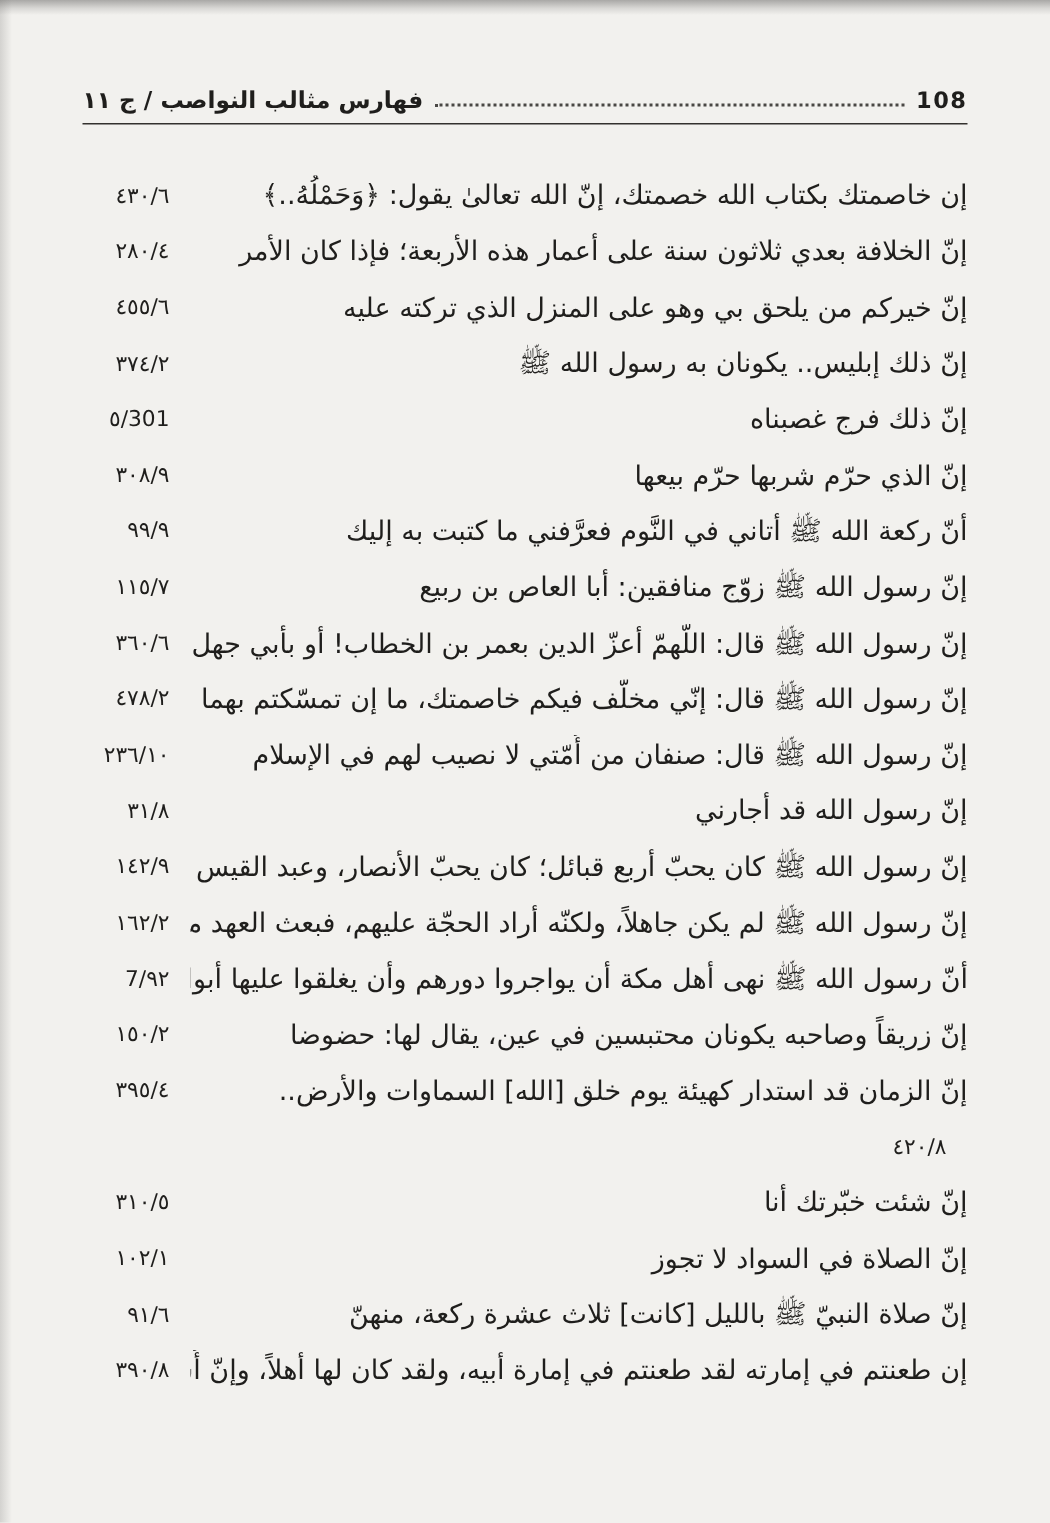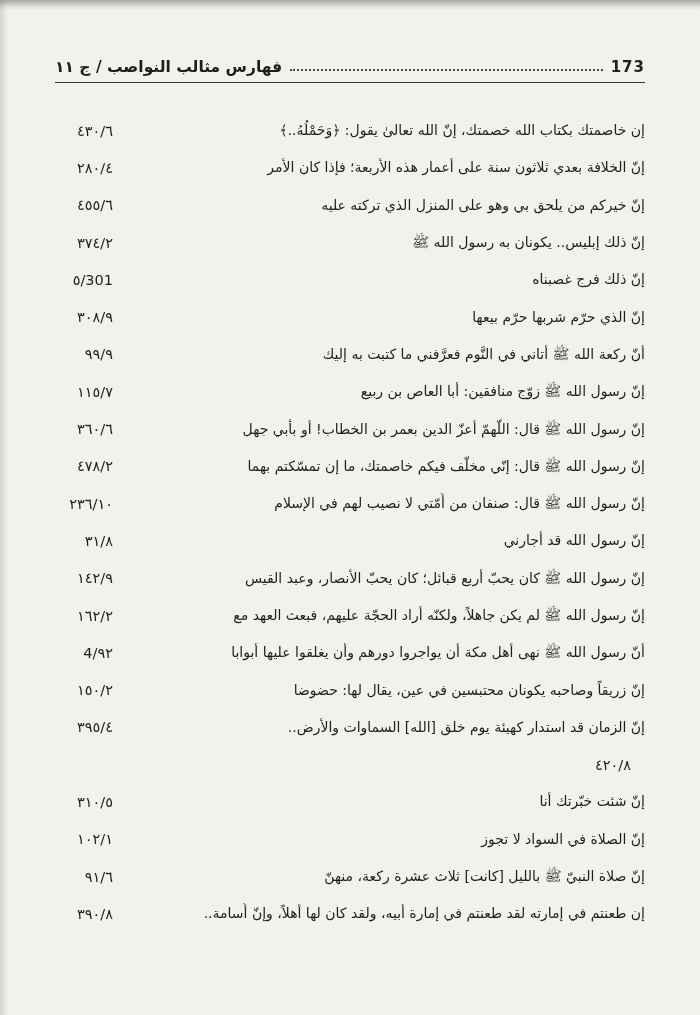--- a/index.html
+++ b/index.html
@@ -58,21 +58,21 @@
   }
   
   .list{margin-top:29px;}
   .row{
     display:flex;
     align-items:center;
     height:37.3px;
   }
   .entry-text{
     flex:1 1 auto;
-    font-size:14px;
+    font-size:18px;
     white-space:nowrap;
     overflow:hidden;
     text-align:right;
     line-height:1.5;
   }
   .entry-ref{
     flex:0 0 72px;
     font-size:14.5px;
     white-space:nowrap;
     padding-right:14px;
@@ -83,21 +83,21 @@
 <body>
 
 <div class="edge-top"></div>
 <div class="edge-left"></div>
 
 <div class="sheet">
 
   <div class="header">
     <span class="title">فهارس مثالب النواصب / ج ١١</span>
     <span class="leader"></span>
-    <span class="pageno">173</span>
+    <span class="pageno">108</span>
   </div>
 
   <hr class="rule">
 
   <div class="list" id="index-list">
     <div class="row">
       <span class="entry-text">إن خاصمتك بكتاب الله خصمتك، إنّ الله تعالىٰ يقول: ﴿وَحَمْلُهُ..﴾</span>
       <span class="entry-ref">٤٣٠/٦</span>
     </div>
 
@@ -161,21 +161,21 @@
       <span class="entry-ref">١٤٢/٩</span>
     </div>
 
     <div class="row">
       <span class="entry-text">إنّ رسول الله ﷺ لم يكن جاهلاً، ولكنّه أراد الحجّة عليهم، فبعث العهد مع</span>
       <span class="entry-ref">١٦٢/٢</span>
     </div>
 
     <div class="row">
       <span class="entry-text">أنّ رسول الله ﷺ نهى أهل مكة أن يواجروا دورهم وأن يغلقوا عليها أبوابا</span>
-      <span class="entry-ref">٩٢/4</span>
+      <span class="entry-ref">٩٢/7</span>
     </div>
 
     <div class="row">
       <span class="entry-text">إنّ زريقاً وصاحبه يكونان محتبسين في عين، يقال لها: حضوضا</span>
       <span class="entry-ref">١٥٠/٢</span>
     </div>
 
     <div class="row">
       <span class="entry-text">إنّ الزمان قد استدار كهيئة يوم خلق [الله] السماوات والأرض..</span>
       <span class="entry-ref">٣٩٥/٤</span>

